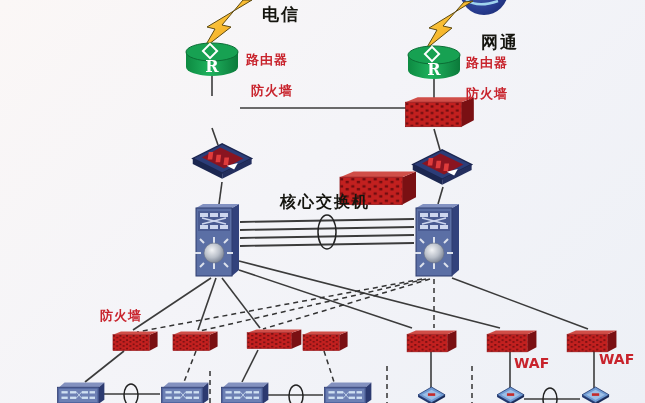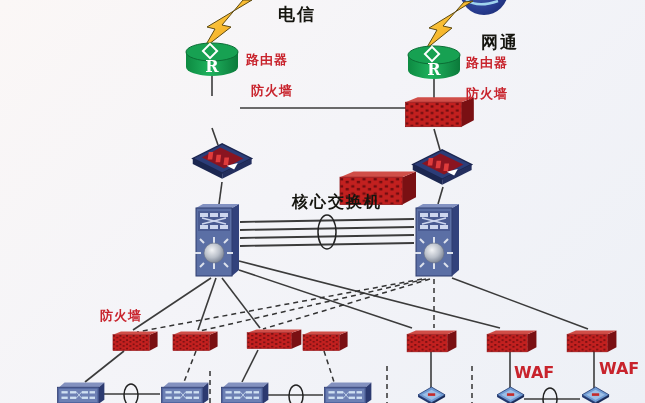--- a/index.html
+++ b/index.html
@@ -4,21 +4,21 @@
 <style>
   html,body{margin:0;padding:0;}
   .canvas{
     position:relative;width:645px;height:403px;overflow:hidden;
     background:linear-gradient(135deg,#fbf7f6 0%,#f4f4f8 45%,#edf0f6 100%);
     font-family:"DejaVu Sans",sans-serif;
   }
   .lbl{position:absolute;font-weight:bold;white-space:nowrap;}
   .lbl.black{color:#15150f;font-size:17px;letter-spacing:2px;}
   .lbl.red{color:#c8232c;font-size:13px;letter-spacing:1px;}
-  .lbl.waf{color:#c8232c;font-size:16px;letter-spacing:0;margin-top:8px;}
+  .lbl.waf{color:#c8232c;font-size:14px;letter-spacing:0;}
   svg.layer{position:absolute;left:0;top:0;}
   .ln{stroke:#3b3b3b;stroke-width:1.6;fill:none;}
   .lnd{stroke:#333;stroke-width:1.5;fill:none;stroke-dasharray:5 4;}
   .trk{stroke:#3b3b3b;stroke-width:1.8;fill:none;}
   .agg{stroke:#222;stroke-width:1.5;fill:none;}
 </style>
 </head>
 <body>
 
 <div class="canvas">
@@ -212,23 +212,23 @@
     <use href="#rsw" transform="translate(56,381) scale(0.78)"></use>
     <use href="#rsw" transform="translate(160,381) scale(0.78)"></use>
     <use href="#rsw" transform="translate(220,381) scale(0.78)"></use>
     <use href="#rsw" transform="translate(323,381) scale(0.78)"></use>
 
     <use href="#dsw" transform="translate(417,386) scale(0.52)"></use>
     <use href="#dsw" transform="translate(496,386) scale(0.52)"></use>
     <use href="#dsw" transform="translate(581,386) scale(0.52)"></use>
   </svg>
 
-  <span class="lbl black" style="left:278px;top:3px;">电信</span>
+  <span class="lbl black" style="left:262px;top:3px;">电信</span>
   <span class="lbl black" style="left:481px;top:31px;">网通</span>
   <span class="lbl red" style="left:246px;top:51px;">路由器</span>
   <span class="lbl red" style="left:466px;top:54px;">路由器</span>
   <span class="lbl red" style="left:251px;top:82px;">防火墙</span>
   <span class="lbl red" style="left:466px;top:85px;">防火墙</span>
-  <span class="lbl black" style="left:292px;top:192px;font-size:16px;">核心交换机</span>
+  <span class="lbl black" style="left:280px;top:192px;font-size:16px;">核心交换机</span>
   <span class="lbl red" style="left:100px;top:307px;">防火墙</span>
   <span class="lbl waf" style="left:514px;top:355px;">WAF</span>
   <span class="lbl waf" style="left:599px;top:351px;">WAF</span>
 </div>
 
 </body></html>

